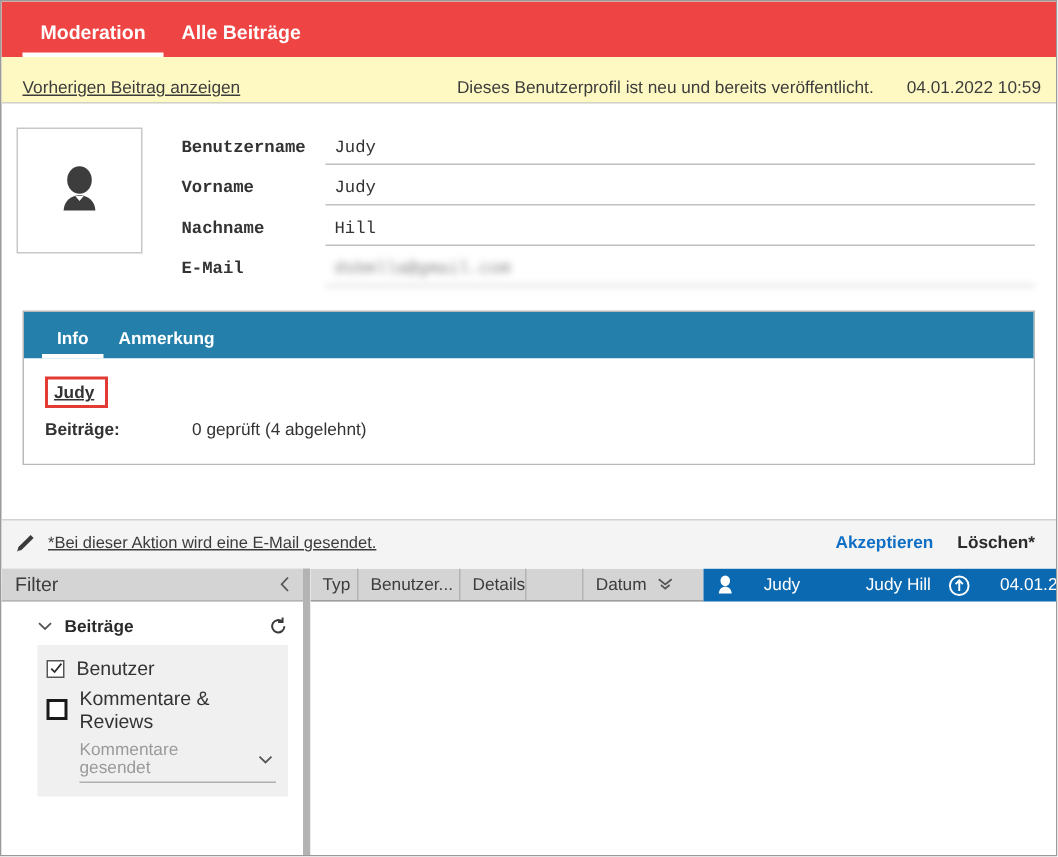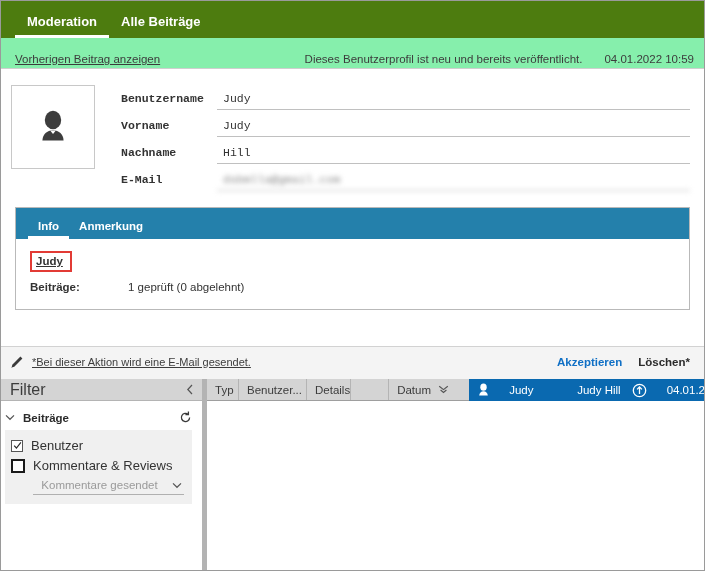--- a/index.html
+++ b/index.html
@@ -21,21 +21,21 @@
     height: 571px;
     box-sizing: border-box;
     border: 1px solid #9a9a9a;
     background: #fff;
     overflow: hidden;
   }
 
   
   .tabbar {
     height: 37px;
-    background: #4d7c0f;
+    background: #ef4444;
     display: flex;
     align-items: flex-end;
     padding-left: 14px;
     box-sizing: border-box;
   }
   .tabbar .tab {
     color: #ffffff;
     font-size: 13px;
     font-weight: bold;
     padding: 0 12px 9px 12px;
@@ -47,21 +47,21 @@
     content: "";
     position: absolute;
     left: 0; right: 0; bottom: 0;
     height: 3px;
     background: #ffffff;
   }
 
   
   .infostrip {
     height: 31px;
-    background: #86efac;
+    background: #fef9c3;
     border-bottom: 1px solid #cfcfcf;
     display: flex;
     align-items: center;
     padding: 12px 10px 0 14px;
     box-sizing: border-box;
     font-size: 11.5px;
     color: #3c3c3c;
   }
   .infostrip .prevlink {
     text-decoration: underline;
@@ -235,35 +235,34 @@
     box-sizing: border-box;
   }
   .filterhead {
     height: 22px;
     background: #d4d4d4;
     border-bottom: 1px solid #b4b4b4;
     display: flex;
     align-items: center;
     padding: 0 8px 0 9px;
     box-sizing: border-box;
-    font-size: 16px;
+    font-size: 13px;
     color: #3c3c3c;
   }
   .filterhead .spacer { flex: 1; }
   .filterhead .collapse {
     font-size: 11px;
     color: #555;
     cursor: pointer;
     line-height: 1;
   }
   .filterbody {
     flex: 1;
-    padding: 10px 10px 0 4px;
-    box-sizing: border-box;
-    text-align: center;
+    padding: 10px 10px 0 24px;
+    box-sizing: border-box;
   }
   .grouphead {
     display: flex;
     align-items: center;
     font-size: 11.5px;
     font-weight: bold;
     color: #2b2b2b;
     margin-bottom: 6px;
   }
   .grouphead .chev {
@@ -452,21 +451,21 @@
       <div class="ctab">
         <span>Anmerkung</span>
       </div>
     </div>
     <div class="card-body">
       <div class="hl-name">
         <span>Judy</span>
       </div>
       <div class="crow">
         <div class="ck">Beiträge:</div>
-        <div class="cv">1 geprüft (0 abgelehnt)</div>
+        <div class="cv">0 geprüft (4 abgelehnt)</div>
       </div>
     </div>
   </div>
 
   <div class="actionbar">
     <span class="pencil">
       <svg width="15" height="15" viewBox="0 0 15 15">
         <path d="M11.4 1.6 L13.4 3.6 L5.3 11.7 L2.6 12.4 L3.3 9.7 Z" fill="#3a3a3a"></path>
         <path d="M2.4 12.6 L3.1 12.4 L2.6 11.9 Z" fill="#3a3a3a"></path>
       </svg>

